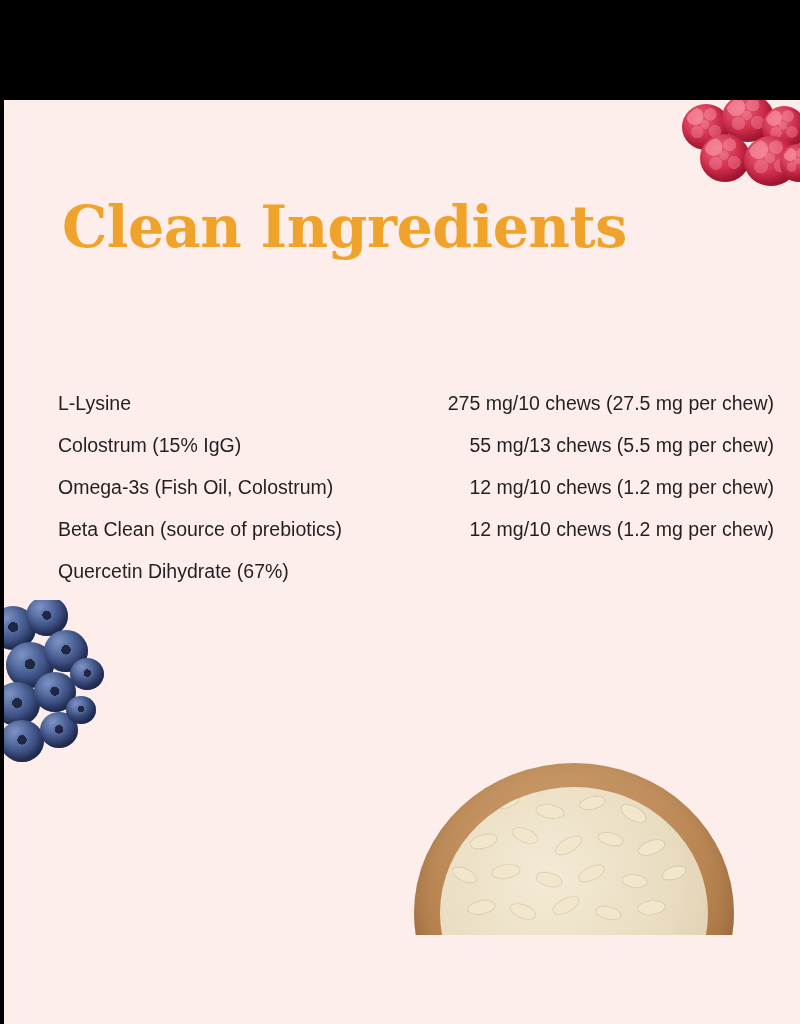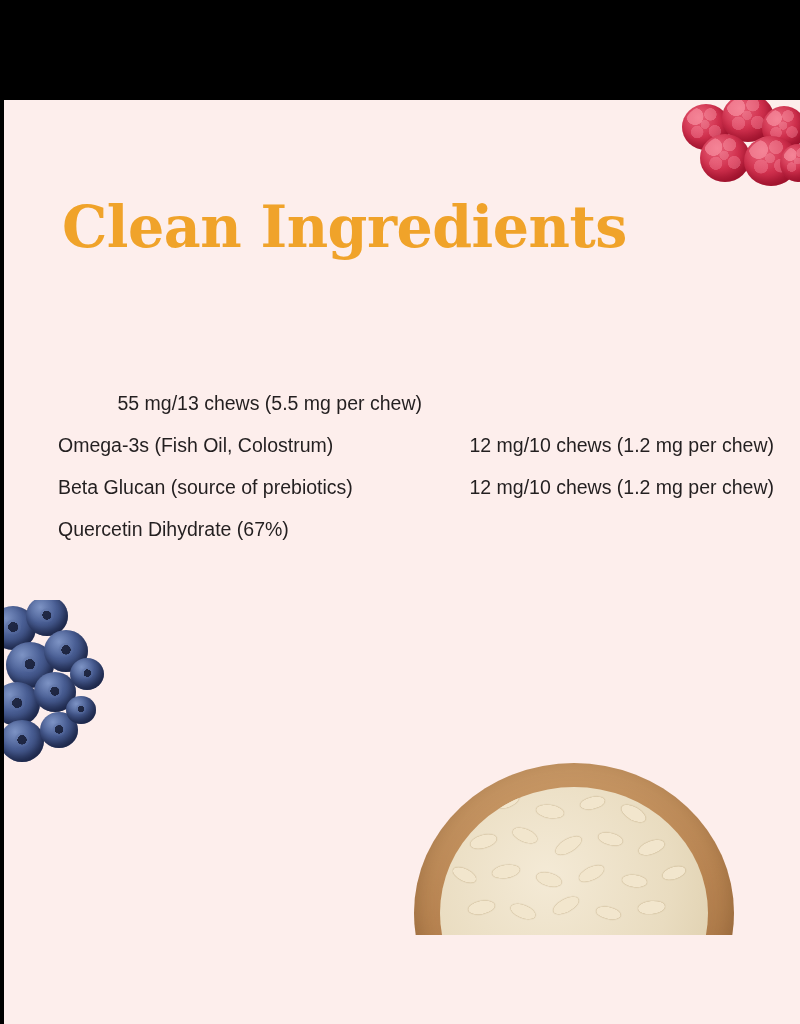--- a/index.html
+++ b/index.html
@@ -193,32 +193,37 @@
     <div class="rasp" style="left:26px; top:34px; width:50px; height:48px;"></div>
     <div class="rasp" style="left:70px; top:36px; width:54px; height:50px;"></div>
     <div class="rasp" style="left:106px;top:44px; width:36px; height:38px;"></div>
   </div>
 
   <div class="title">Clean Ingredients</div>
 
 
   <div class="table">
 
-
-    <div class="row">
+    <div class="row">
+      <div class="cell-name">L-Lysine</div>
+      <div class="cell-amount">275 mg/10 chews (27.5 mg per chew)</div>
+    </div>
+
+    <div class="row">
+      <div class="cell-name">Colostrum (15% IgG)</div>
       <div class="cell-amount">55 mg/13 chews (5.5 mg per chew)</div>
     </div>
 
     <div class="row">
       <div class="cell-name">Omega-3s (Fish Oil, Colostrum)</div>
       <div class="cell-amount">12 mg/10 chews (1.2 mg per chew)</div>
     </div>
 
     <div class="row">
-      <div class="cell-name">Beta Glucan (source of prebiotics)</div>
+      <div class="cell-name">Beta Clean (source of prebiotics)</div>
       <div class="cell-amount">12 mg/10 chews (1.2 mg per chew)</div>
     </div>
 
     <div class="row">
       <div class="cell-name">Quercetin Dihydrate (67%)</div>
     </div>
 
   </div>
 
   <div class="blueberries">

